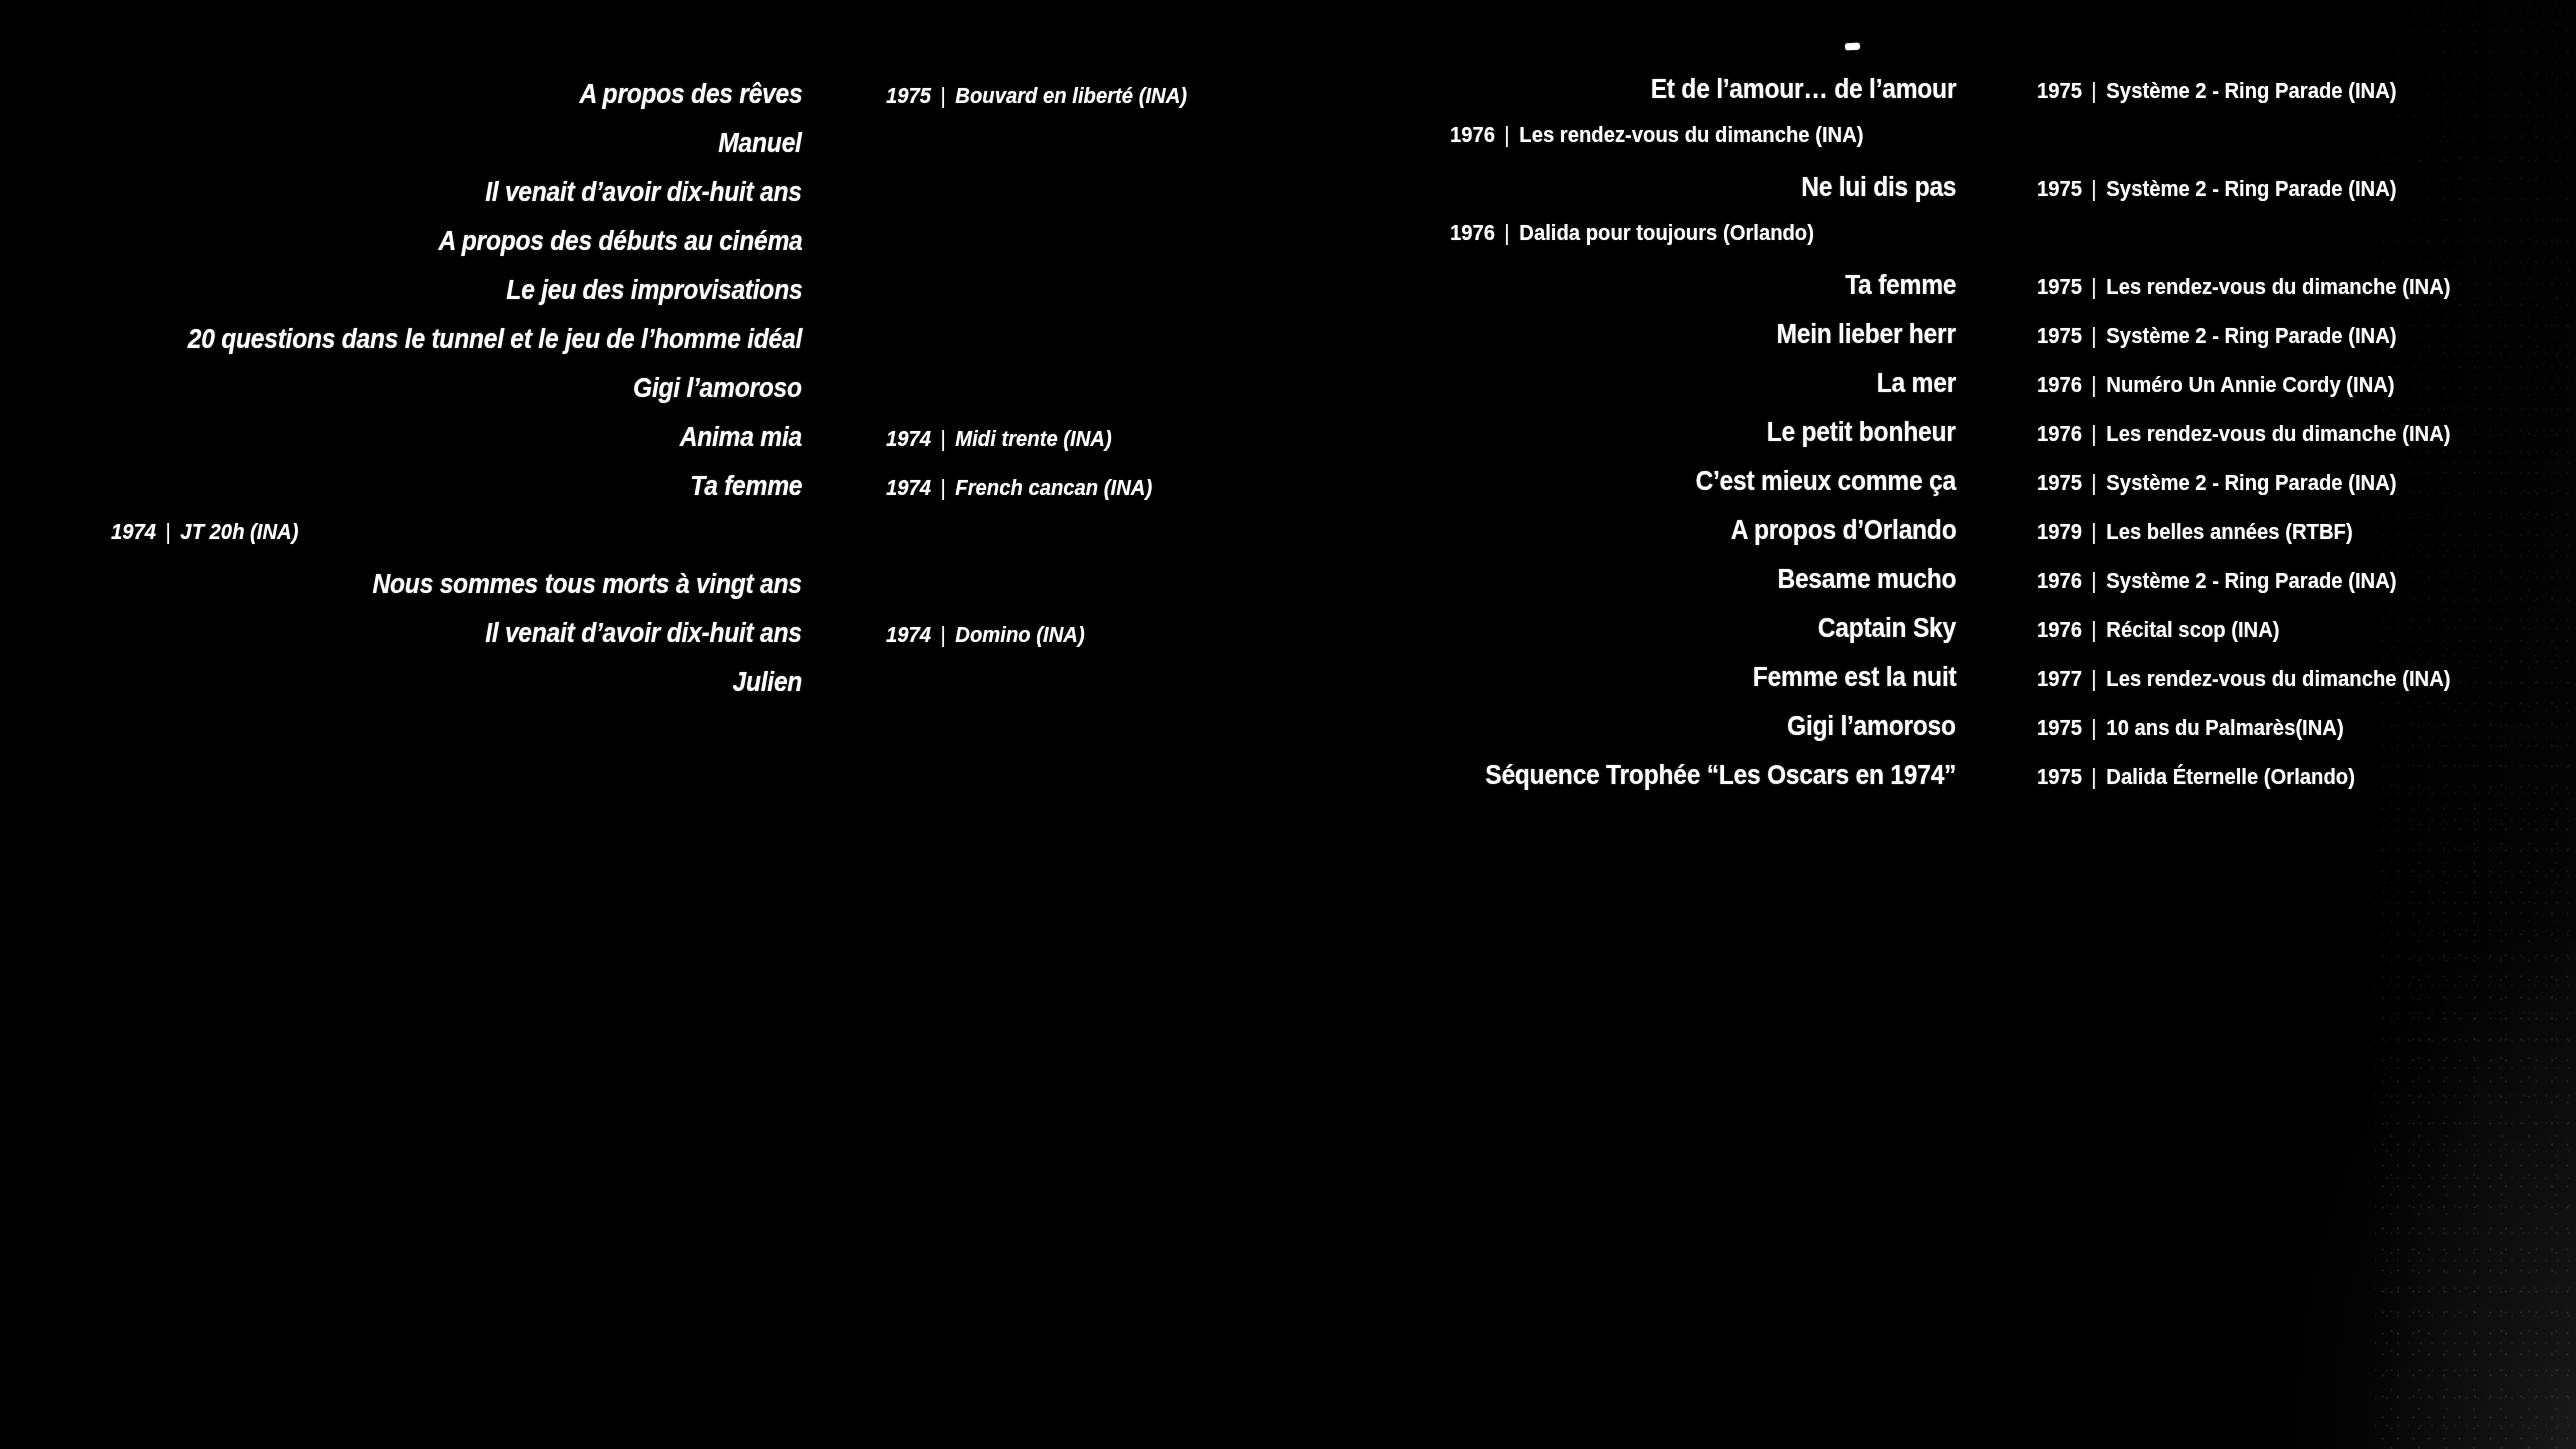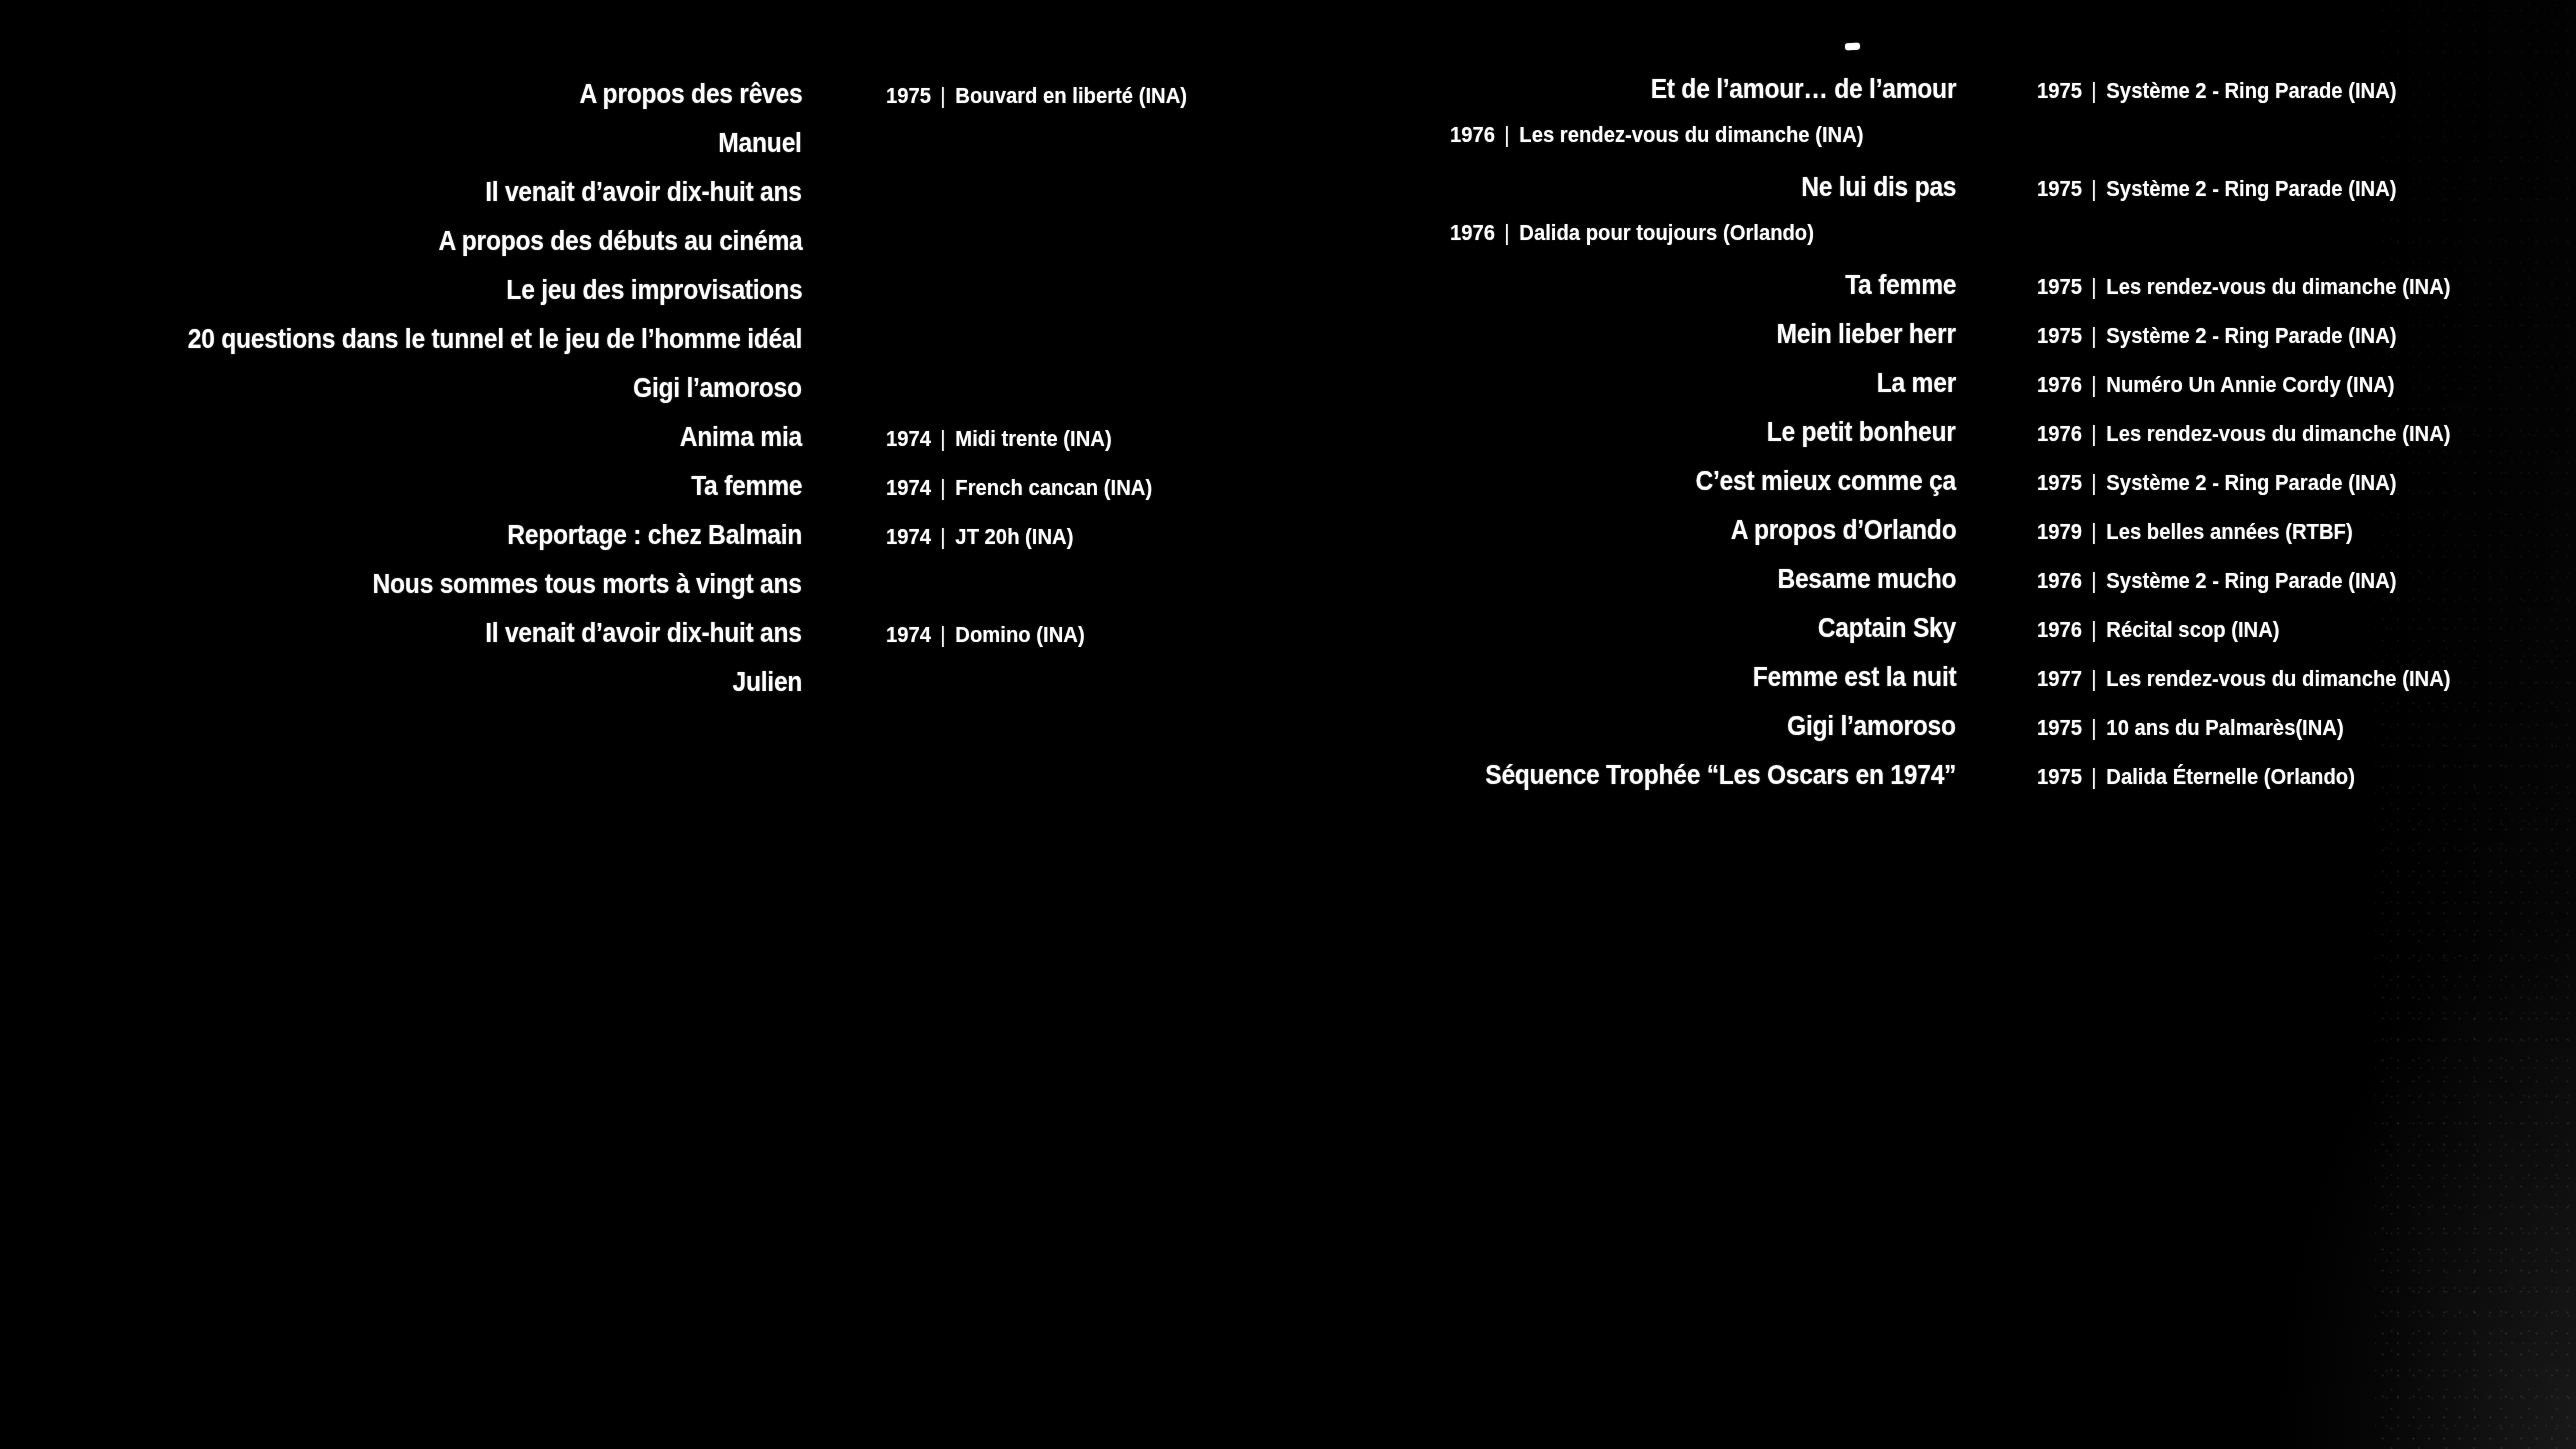--- a/index.html
+++ b/index.html
@@ -18,21 +18,21 @@
   #col-left  { left: 27px;   top: 72px; width: 1409px; }
   #col-right { left: 1369px; top: 67px;  width: 1204px; }
 
   .row {
     display: flex;
     align-items: baseline;
     box-sizing: border-box;
     padding-top: 8px;
     white-space: nowrap;
   }
-  #col-left  .row { height: 49px; }
+  #col-left  .row { height: 49px; font-style: italic; }
   #col-right .row { height: 49px; }
 
   .title-cell { text-align: right; flex: 0 0 auto; }
   #col-left  .title-cell { width: 775px; }
   #col-right .title-cell { width: 587px; }
   #col-left  .source-cell { margin-left: 84px; }
   #col-right .source-cell { margin-left: 81px; }
 
   .t {
     display: inline-block;
@@ -127,21 +127,20 @@
       </div>
       <div class="row">
         <div class="title-cell"><span class="t" style="color: rgb(255, 255, 255);">Anima mia</span></div>
         <div class="source-cell"><span class="s" style="color: rgb(255, 255, 255);"><span class="year">1974</span><span class="divider">|</span><span class="program">Midi trente (INA)</span></span></div>
       </div>
       <div class="row">
         <div class="title-cell"><span class="t" style="color: rgb(255, 255, 255);">Ta femme</span></div>
         <div class="source-cell"><span class="s" style="color: rgb(255, 255, 255);"><span class="year">1974</span><span class="divider">|</span><span class="program">French cancan (INA)</span></span></div>
       </div>
       <div class="row">
-        <div class="title-cell"><span class="t" style="color: rgb(255, 255, 255);">Reportage : chez Balmain</span></div>
         <div class="source-cell"><span class="s" style="color: rgb(255, 255, 255);"><span class="year">1974</span><span class="divider">|</span><span class="program">JT 20h (INA)</span></span></div>
       </div>
       <div class="row">
         <div class="title-cell"><span class="t" style="color: rgb(255, 255, 255);">Nous sommes tous morts à vingt ans</span></div>
         <div class="source-cell"></div>
       </div>
       <div class="row">
         <div class="title-cell"><span class="t" style="color: rgb(255, 255, 255);">Il venait d’avoir dix-huit ans</span></div>
         <div class="source-cell"><span class="s" style="color: rgb(255, 255, 255);"><span class="year">1974</span><span class="divider">|</span><span class="program">Domino (INA)</span></span></div>
       </div>

